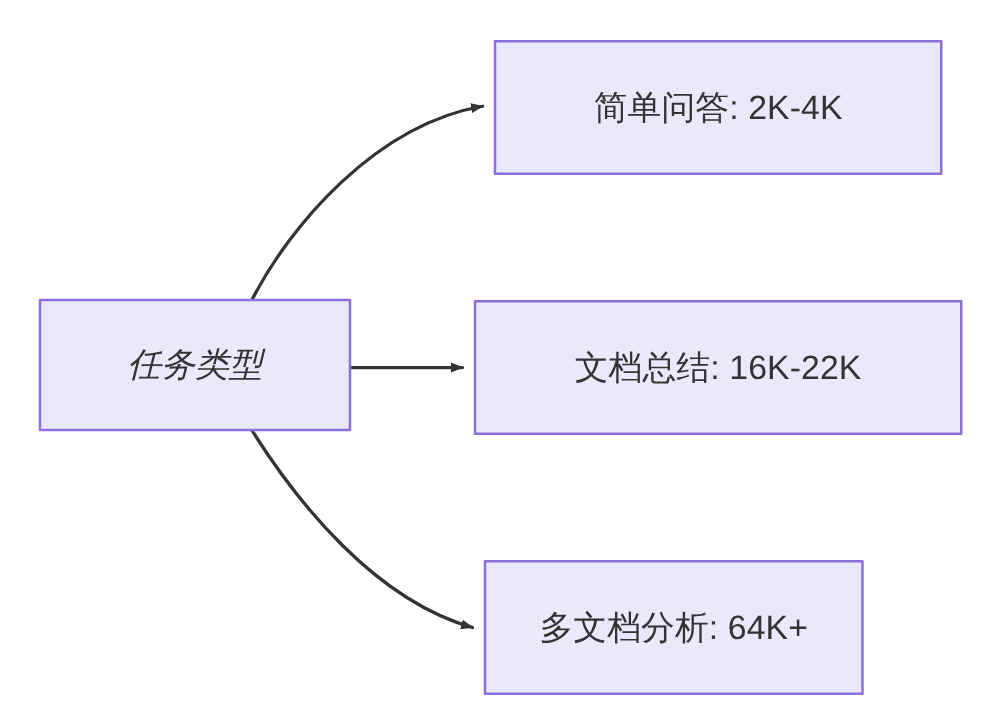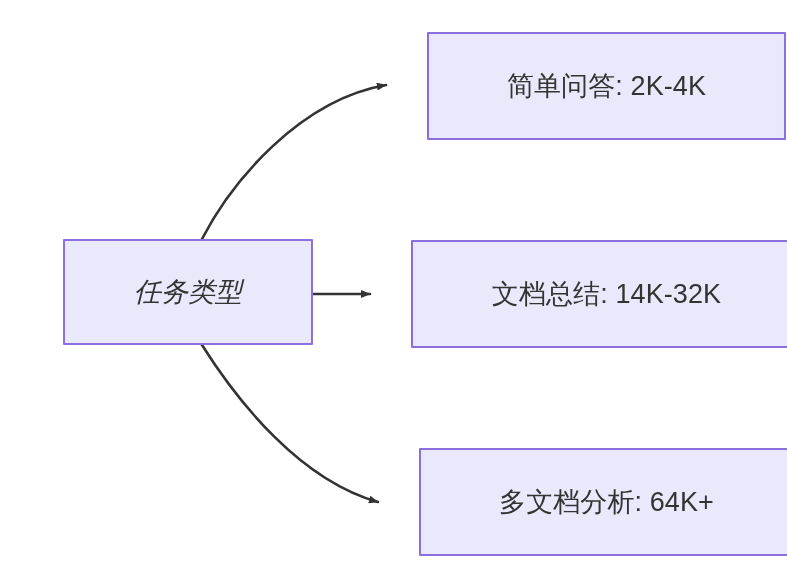--- a/index.html
+++ b/index.html
@@ -29,21 +29,20 @@
   .node {
     position: absolute;
     box-sizing: border-box;
     background: #eae8fb;
     border: 2.4px solid #8b6fdf;
     border-radius: 1px;
     display: flex;
     align-items: center;
     justify-content: center;
     z-index: 2;
-    margin-left: 32px;
   }
   .node-label {
     color: #333333;
     font-size: 27px;
     line-height: 1.2;
     letter-spacing: 0.1px;
     white-space: nowrap;
     text-align: center;
   }
   
@@ -62,21 +61,21 @@
   }
   #node-task-2 {
     left: 379px;
     top: 240px;
     width: 391px;
     height: 108px;
   }
   #node-task-3 {
     left: 387px;
     top: 448px;
-    width: 375px;
+    width: 304px;
     height: 108px;
   }
 </style>
 </head>
 <body>
 
 <div id="canvas">
 
   <svg id="edges" viewBox="0 0 787 572" width="787" height="572" xmlns="http://www.w3.org/2000/svg">
     <defs>
@@ -94,20 +93,20 @@
 
   <div class="node" id="node-source">
     <span class="node-label">任务类型</span>
   </div>
 
   <div class="node" id="node-task-1">
     <span class="node-label">简单问答: 2K-4K</span>
   </div>
 
   <div class="node" id="node-task-2">
-    <span class="node-label">文档总结: 14K-32K</span>
+    <span class="node-label">文档总结: 16K-22K</span>
   </div>
 
   <div class="node" id="node-task-3">
     <span class="node-label">多文档分析: 64K+</span>
   </div>
 
 </div>
 
 </body></html>

